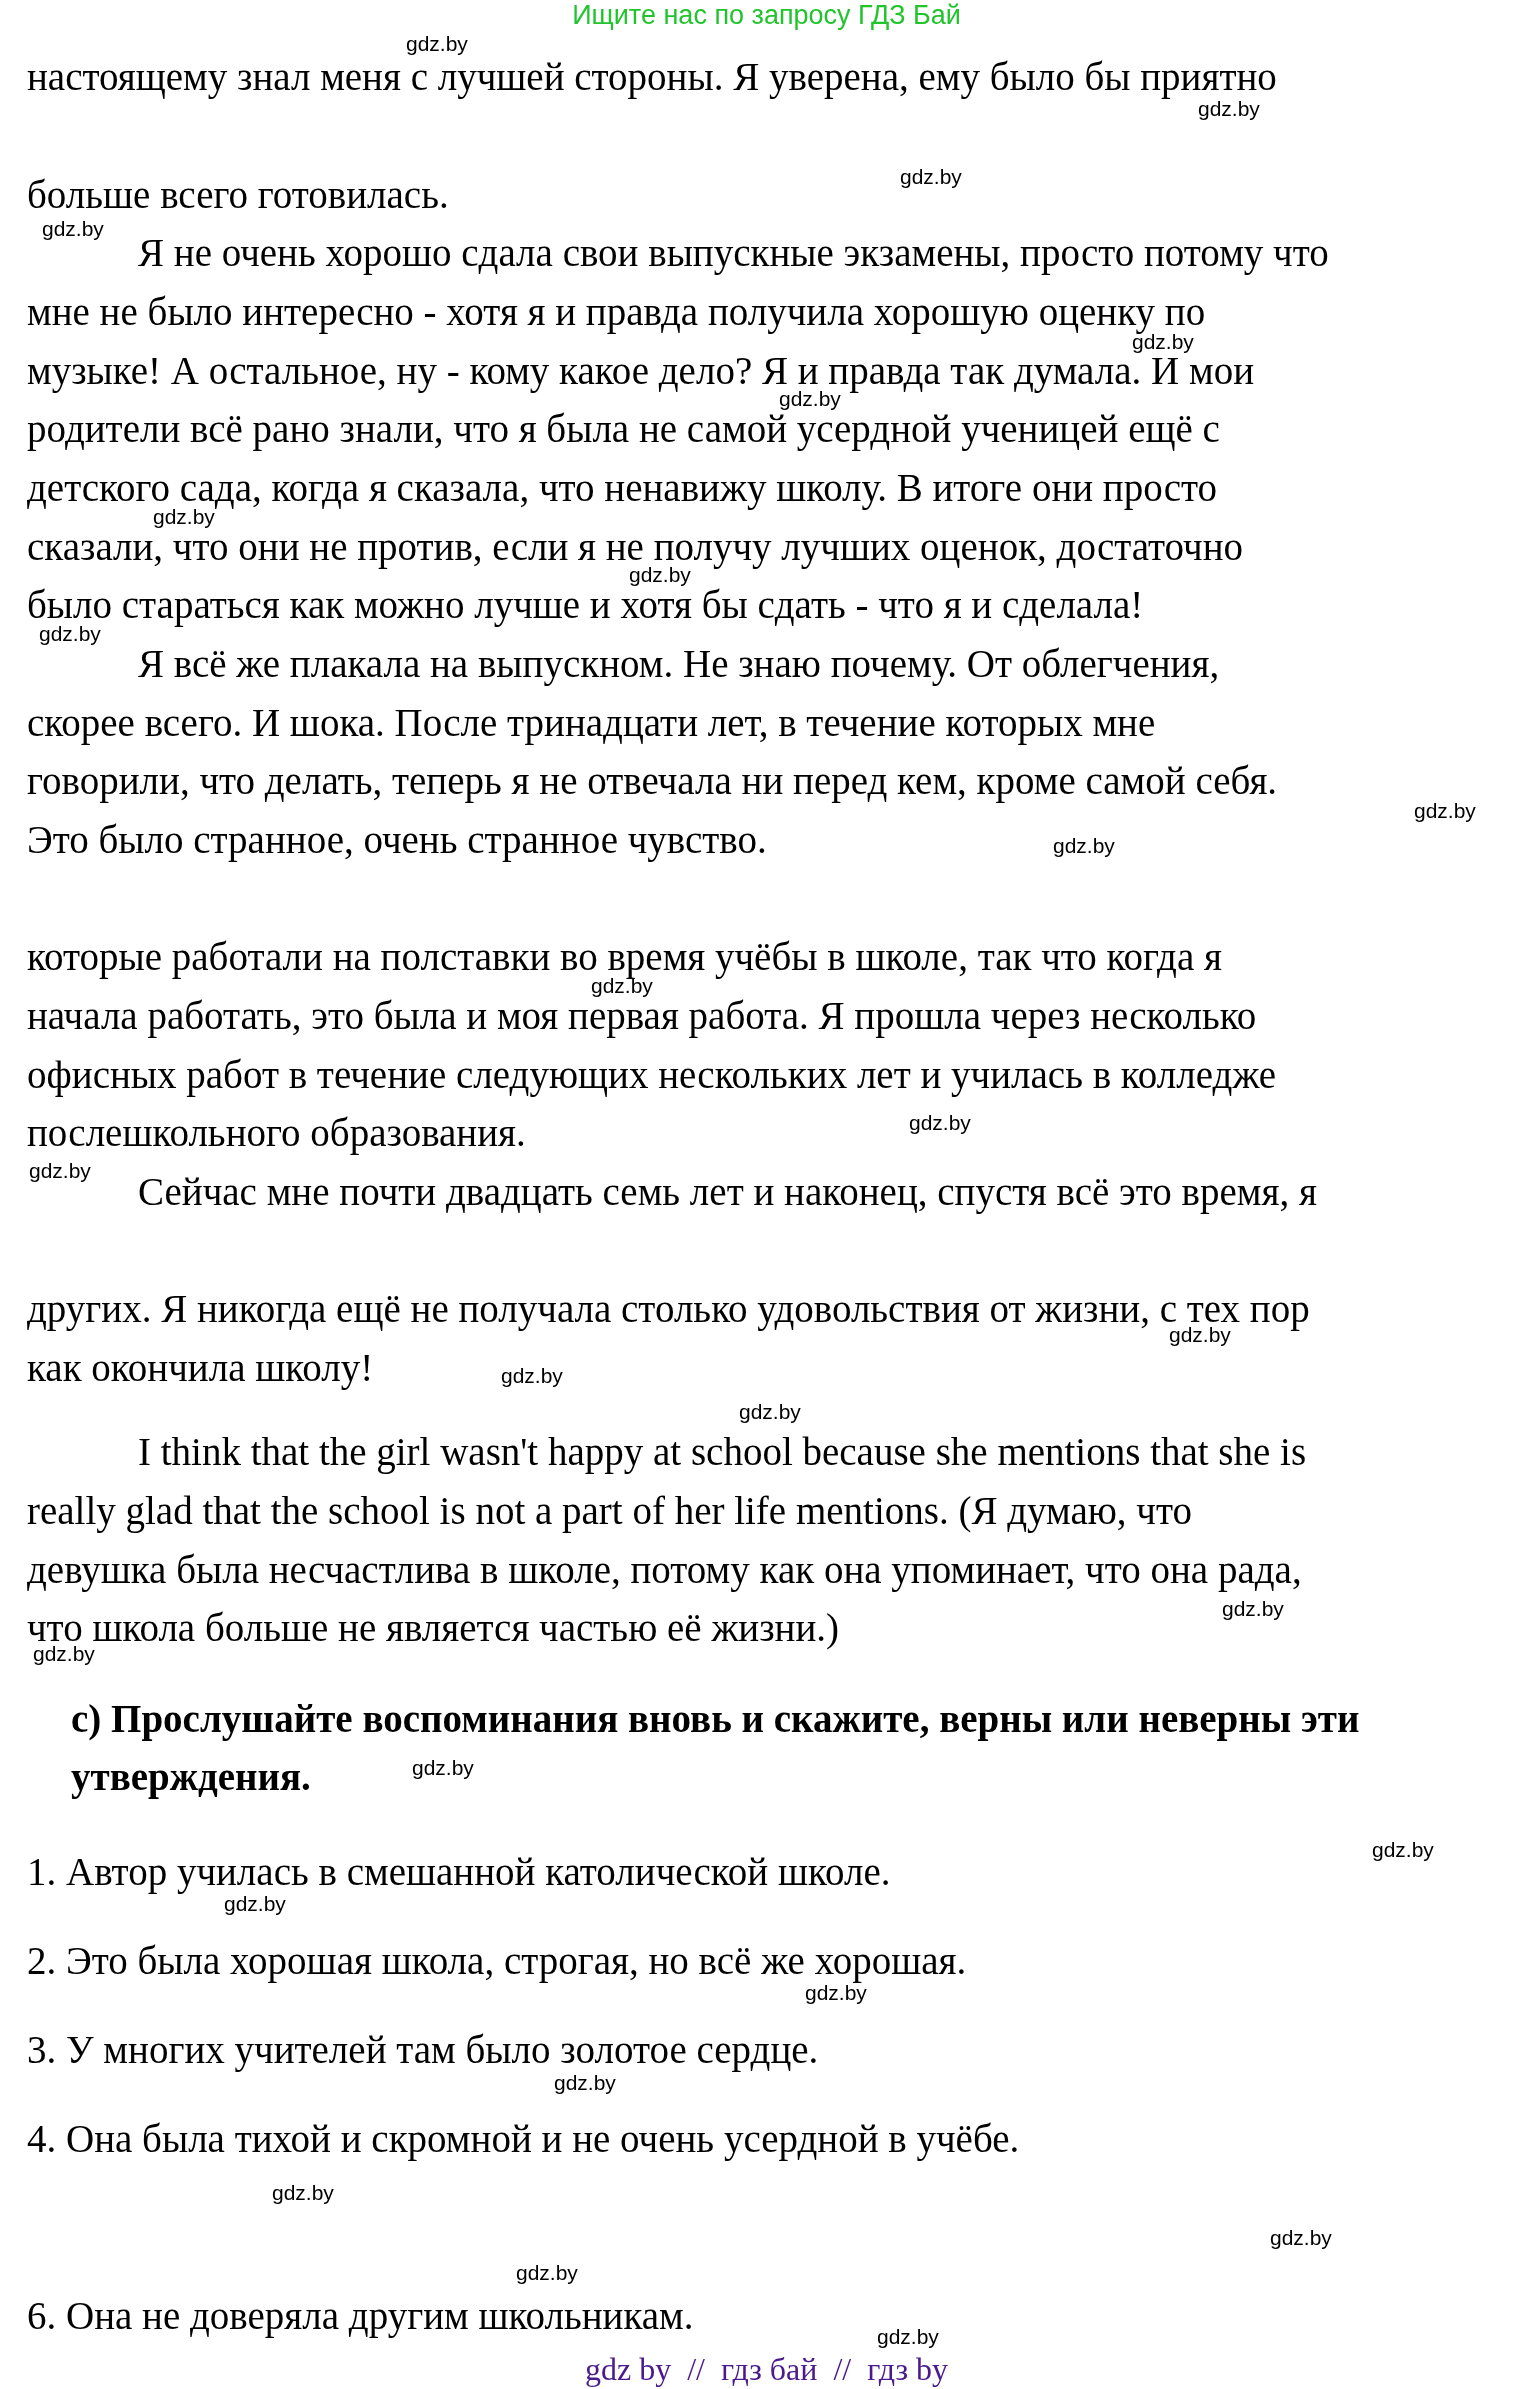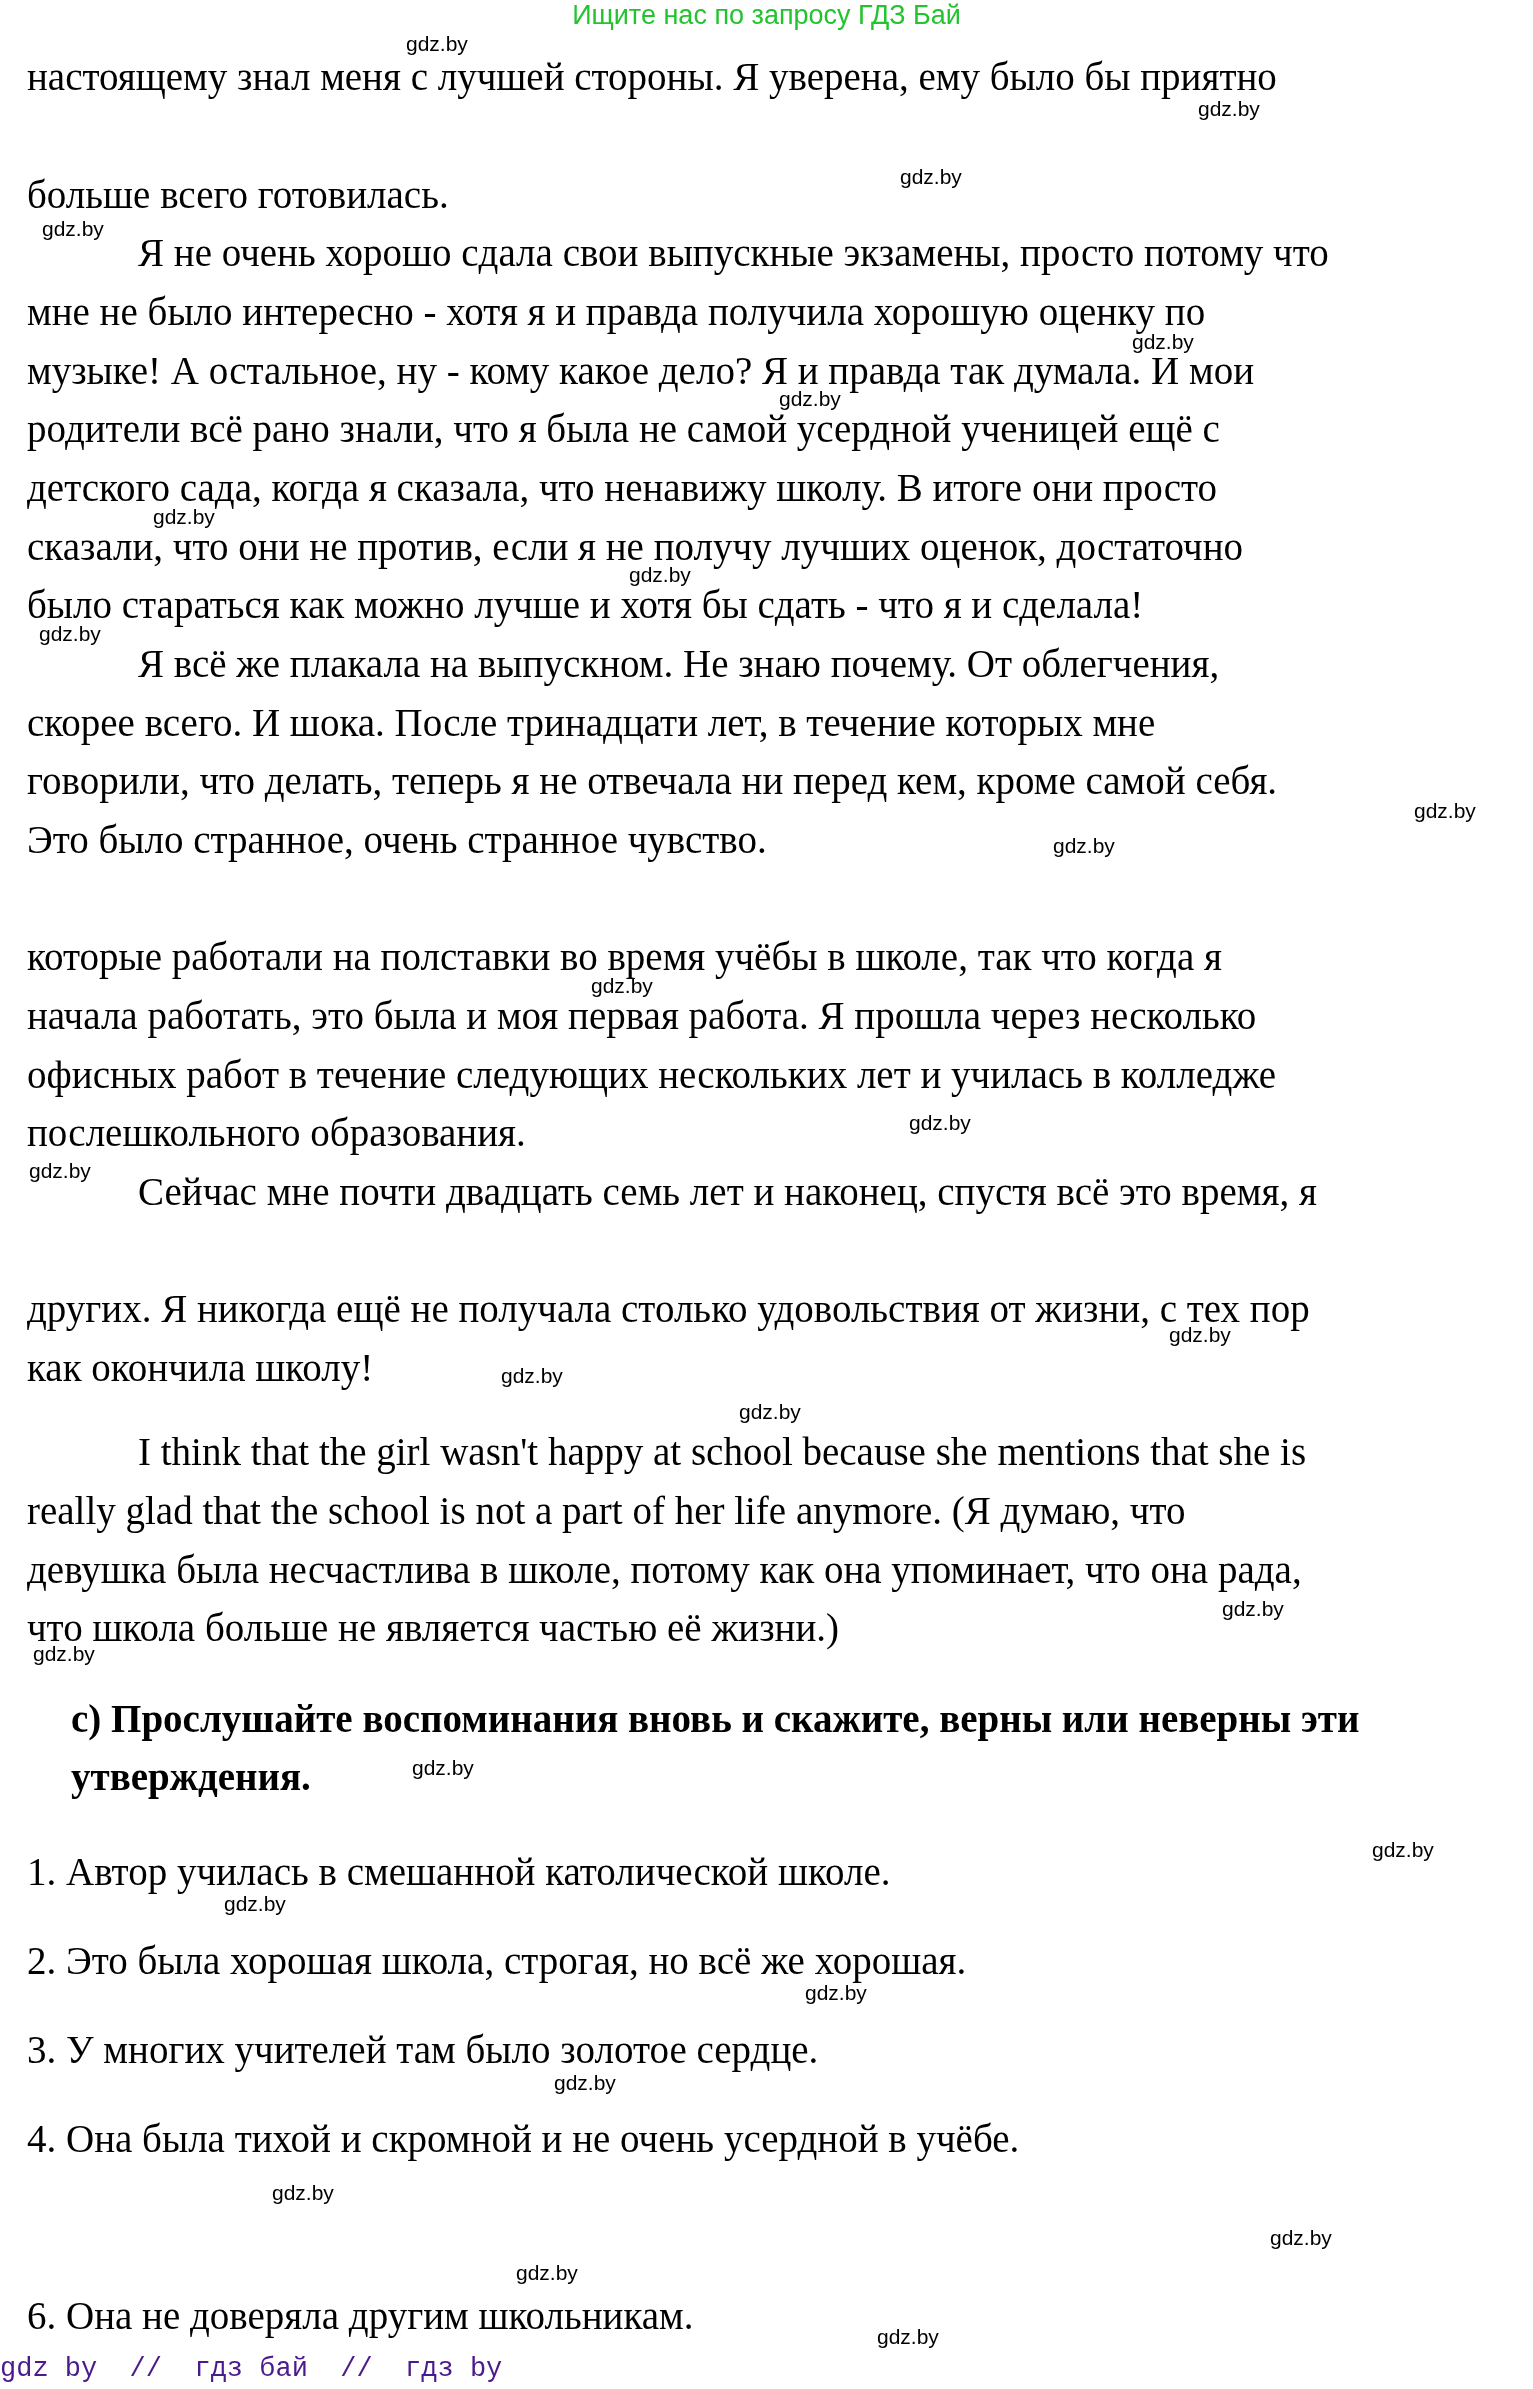--- a/index.html
+++ b/index.html
@@ -4,22 +4,22 @@
 <style>
   html, body { margin: 0; padding: 0; background: #ffffff; }
   body { width: 1533px; height: 2389px; position: relative; overflow: hidden; }
   .page { position: absolute; left: 0; top: 0; width: 1533px; height: 2389px; padding-left: 30px; }
   .header {
     position: absolute; left: 0; width: 1533px; top: 0; text-align: center;
     font-family: "Liberation Sans", sans-serif; font-size: 27px; line-height: 30px;
     color: #22c42e;
   }
   .footer {
-    position: absolute; left: 0; width: 1533px; top: 2353px; text-align: left;
-    font-family: Liberation Mono, monospace; font-size: 27px; line-height: 33px;
+    position: absolute; left: 0; width: 1533px; top: 2353px; text-align: center;
+    font-family: Liberation Serif, serif; font-size: 32px; line-height: 33px;
     color: #4b1a8c; white-space: pre;
   }
   .line {
     position: absolute; left: 27px; white-space: nowrap;
     font-family: "Liberation Serif", serif; font-size: 39px; line-height: 45px;
     color: #000000;
   }
   .line.indent { left: 138px; }
   .line.bold { font-weight: bold; margin-left: 44px; }
   .wm {
@@ -54,21 +54,21 @@
   <div class="line" style="top:934px">которые работали на полставки во время учёбы в школе, так что когда я</div>
   <div class="line" style="top:993px">начала работать, это была и моя первая работа. Я прошла через несколько</div>
   <div class="line" style="top:1052px">офисных работ в течение следующих нескольких лет и училась в колледже</div>
   <div class="line" style="top:1110px">послешкольного образования.</div>
 
   <div class="line indent" style="top:1169px">Сейчас мне почти двадцать семь лет и наконец, спустя всё это время, я</div>
   <div class="line" style="top:1286px">других. Я никогда ещё не получала столько удовольствия от жизни, с тех пор</div>
   <div class="line" style="top:1345px">как окончила школу!</div>
 
   <div class="line indent" style="top:1429px">I think that the girl wasn't happy at school because she mentions that she is</div>
-  <div class="line" style="top:1488px">really glad that the school is not a part of her life anymore. (Я думаю, что</div>
+  <div class="line" style="top:1488px">really glad that the school is not a part of her life mentions. (Я думаю, что</div>
   <div class="line" style="top:1547px">девушка была несчастлива в школе, потому как она упоминает, что она рада,</div>
   <div class="line" style="top:1605px">что школа больше не является частью её жизни.)</div>
 
   <div class="line bold" style="top:1696px">c) Прослушайте воспоминания вновь и скажите, верны или неверны эти</div>
   <div class="line bold" style="top:1754px">утверждения.</div>
 
   <div class="line" style="top:1849px">1. Автор училась в смешанной католической школе.</div>
   <div class="line" style="top:1938px">2. Это была хорошая школа, строгая, но всё же хорошая.</div>
   <div class="line" style="top:2027px">3. У многих учителей там было золотое сердце.</div>
   <div class="line" style="top:2116px">4. Она была тихой и скромной и не очень усердной в учёбе.</div>

